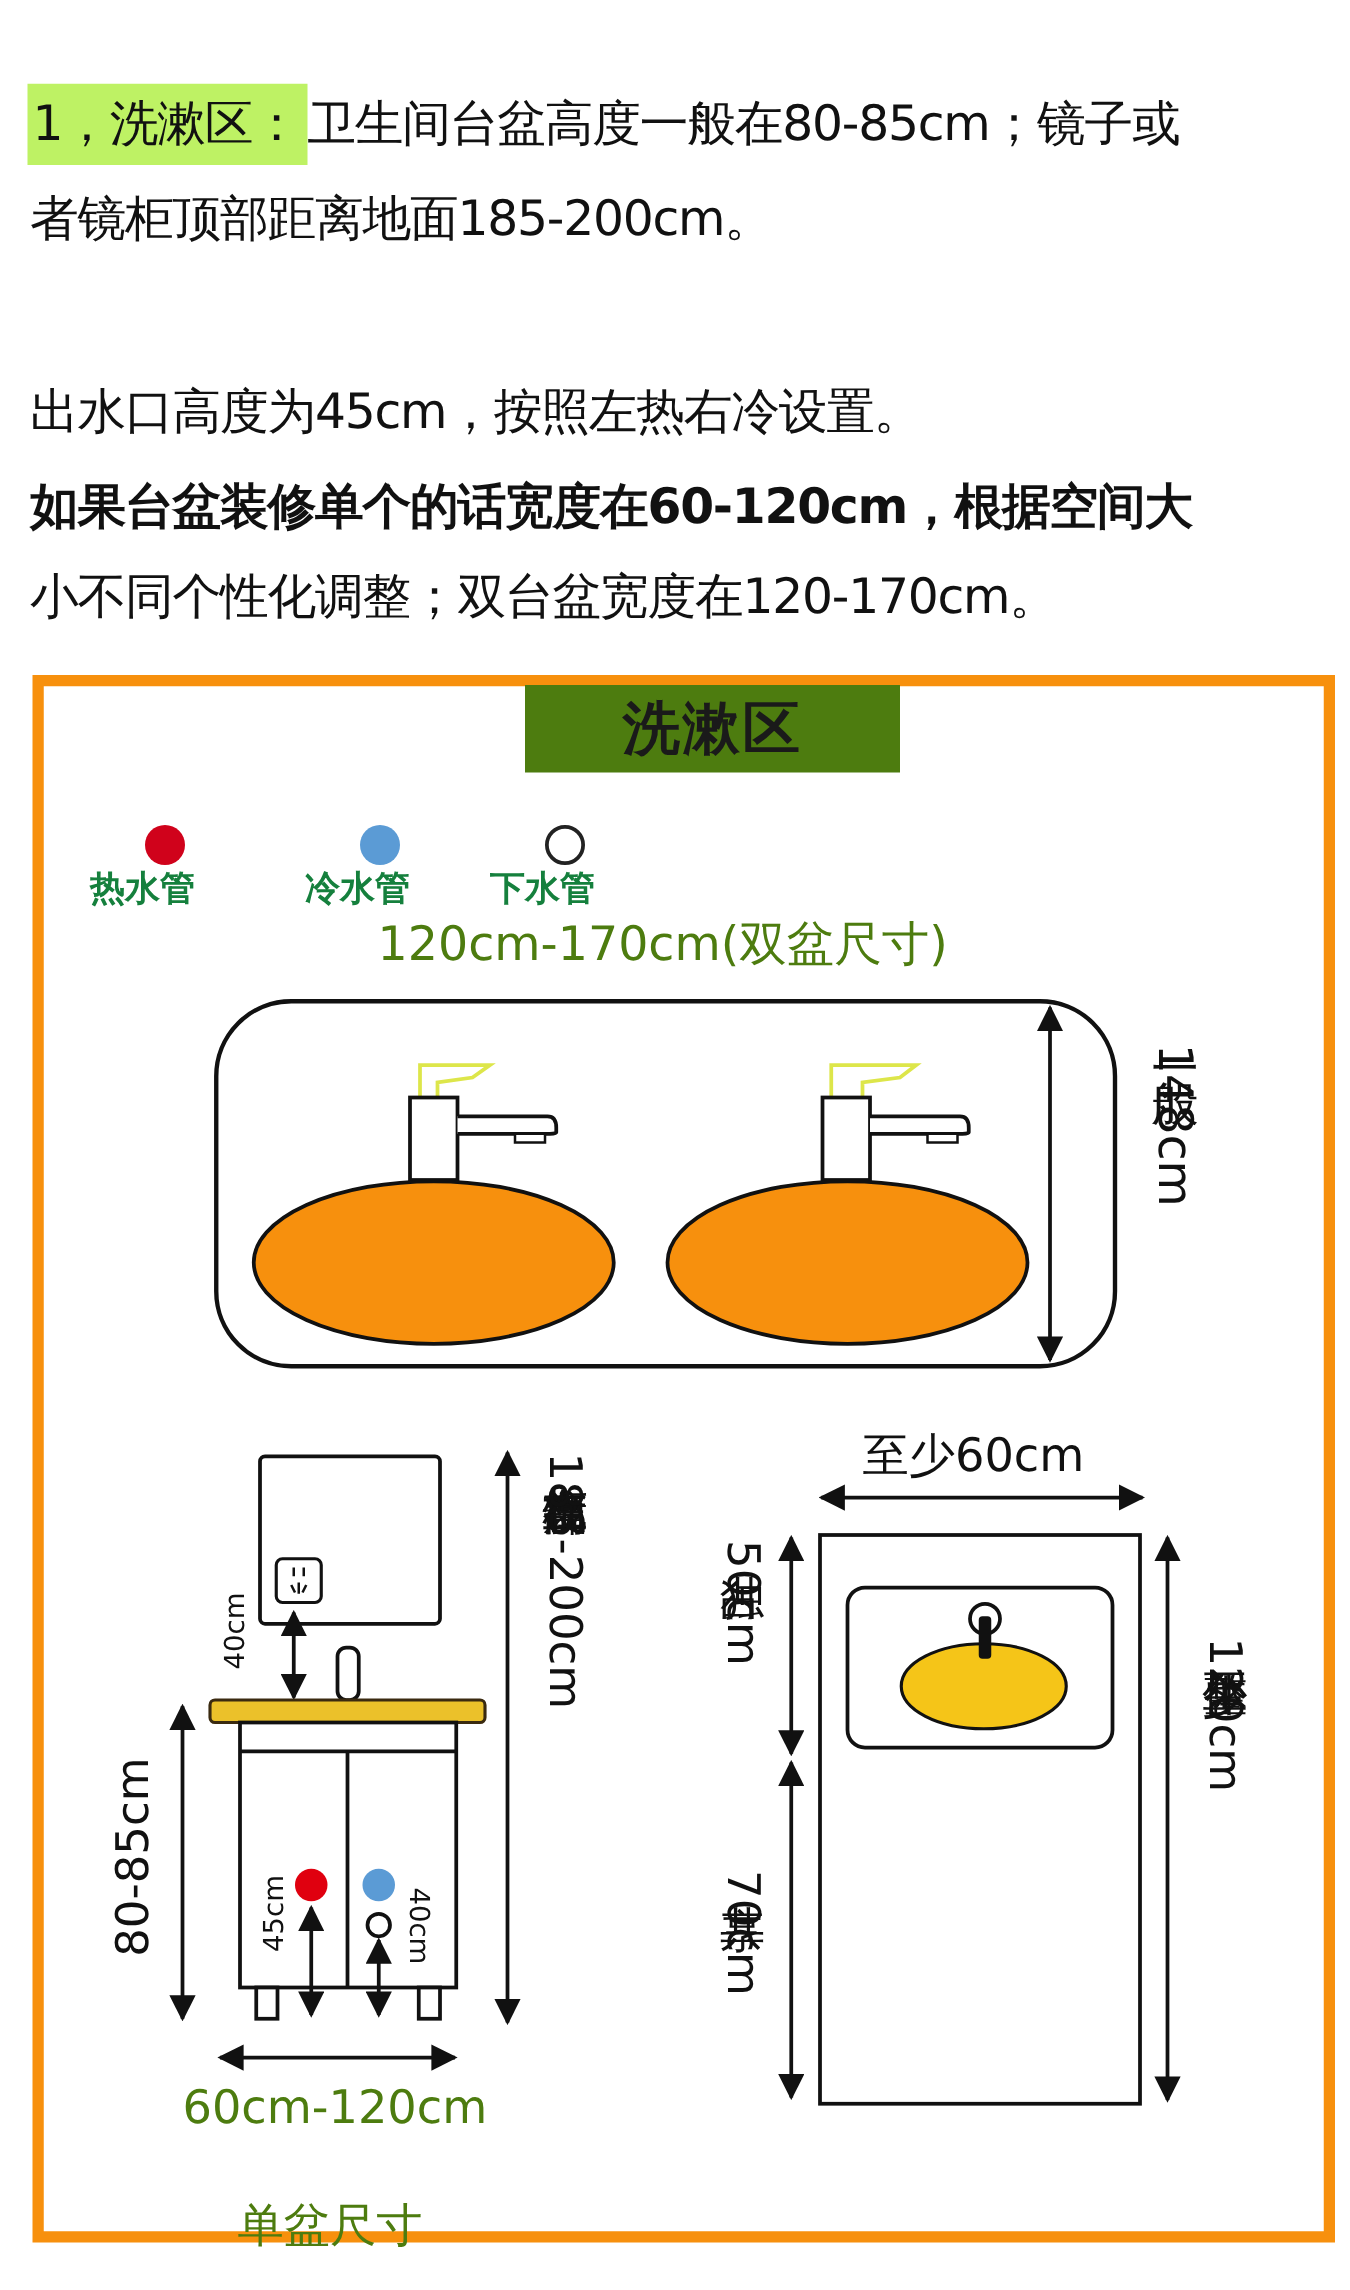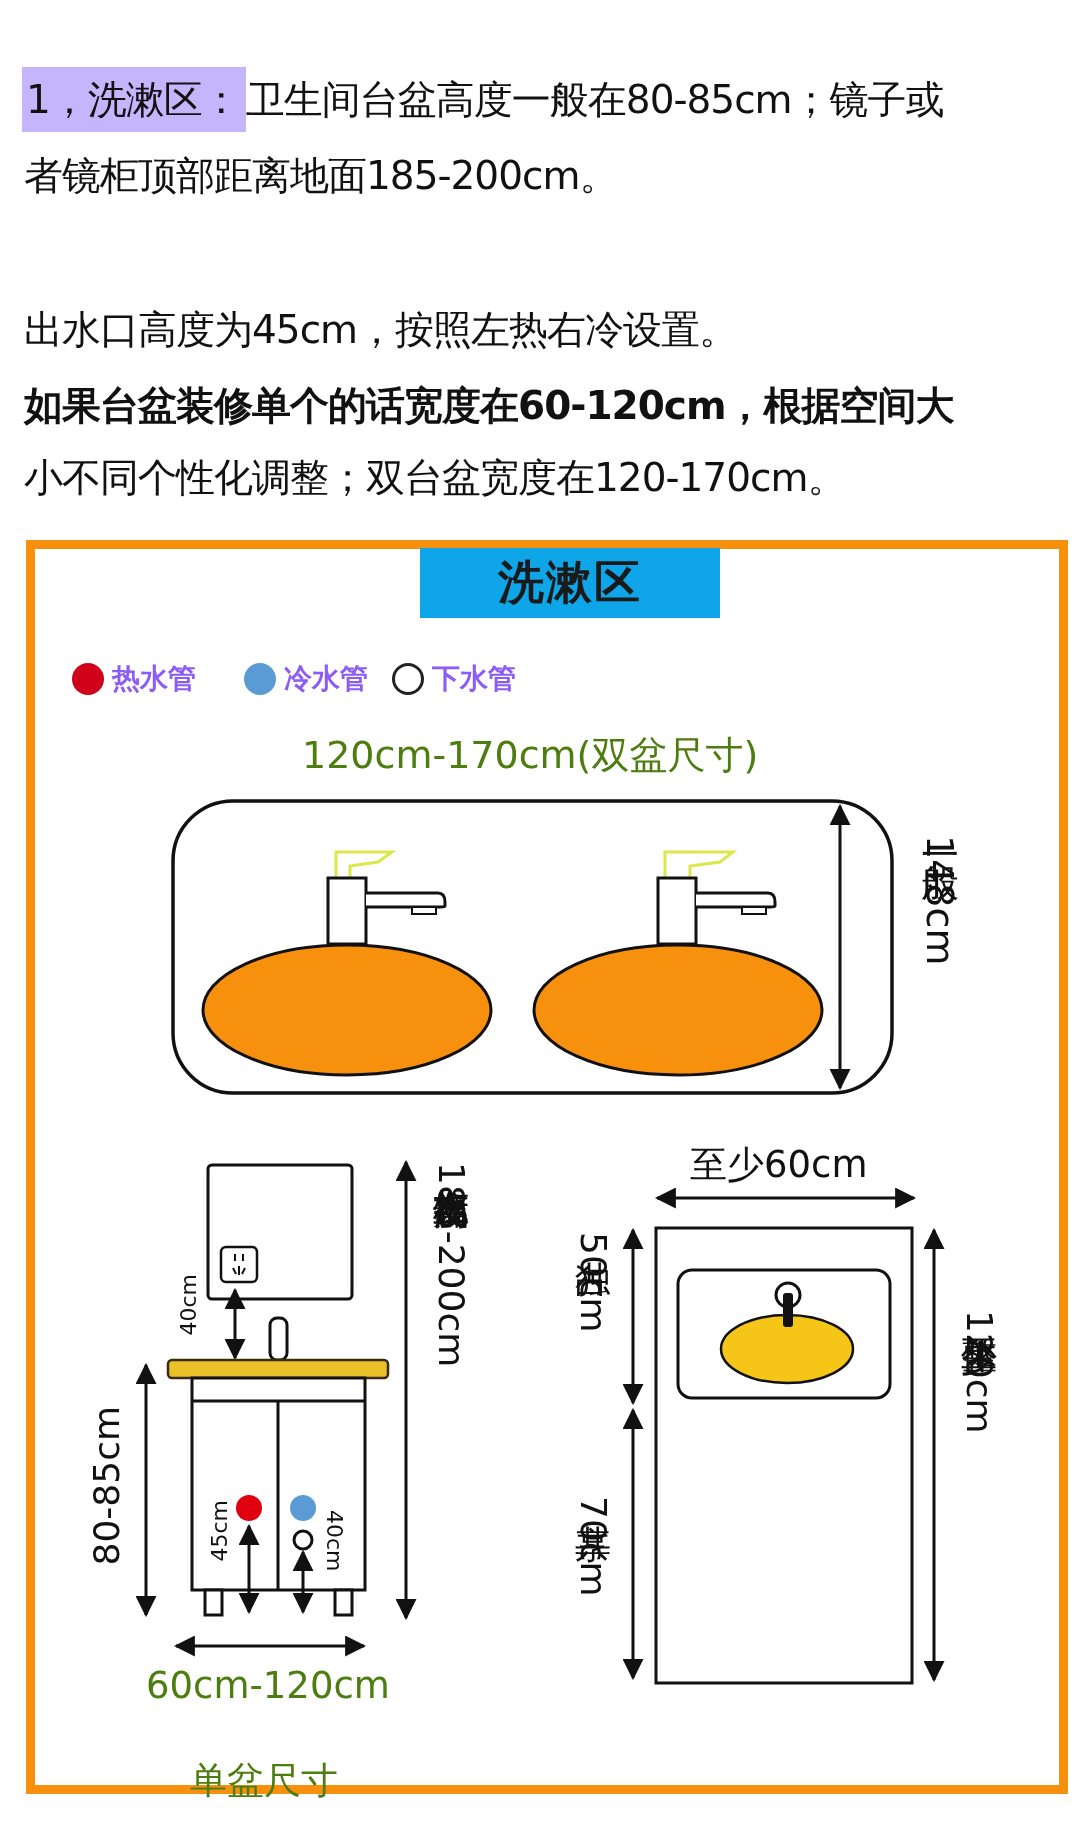--- a/index.html
+++ b/index.html
@@ -1,23 +1,23 @@
 <!DOCTYPE html>
 <html><head>
 <meta charset="utf-8">
 <style>
   html, body { margin:0; padding:0; background:#ffffff; }
   body { width:1080px; height:1832px; position:relative; overflow:hidden;
          font-family:"DejaVu Sans","Liberation Sans",sans-serif; color:#111; }
   .abs { position:absolute;text-align:right; }
   .para { position:absolute; left:24px; font-size:39px; line-height:76px; white-space:nowrap; letter-spacing:-1px; color:#111; }
-  .hl { background:#c4b5fd; padding:10px 6px 10px 4px; margin-left:-2px; }
+  .hl { background:#bef264; padding:10px 6px 10px 4px; margin-left:-2px; }
   .frame { position:absolute; left:26px; top:540px; width:1024px; height:1236px; border:9px solid #f7900d; box-sizing:content-box; }
-  .title-box { position:absolute; left:420px; top:548px; width:300px; height:70px; background:#0ea5e9; display:flex; align-items:center; justify-content:center; font-size:46px; font-weight:bold; color:#1a1a1a; letter-spacing:2px; }
-  .legend { position:absolute; top:660px; font-size:28px; font-weight:bold; color:#8b5cf6; display:flex; align-items:center; }
+  .title-box { position:absolute; left:420px; top:548px; width:300px; height:70px; background:#4d7c0f; display:flex; align-items:center; justify-content:center; font-size:46px; font-weight:bold; color:#1a1a1a; letter-spacing:2px; }
+  .legend { position:absolute; top:660px; font-size:28px; font-weight:bold; color:#15803d; display:flex; align-items:flex-end;flex-direction:column; }
   .dot { width:32px; height:32px; border-radius:50%; display:inline-block; margin-right:8px; box-sizing:border-box; }
   .red-label { position:absolute; color:#4d7c0f; white-space:nowrap; }
   .vtext { position:absolute; writing-mode:vertical-rl; text-orientation:mixed; white-space:nowrap; color:#111; }
   svg { position:absolute; left:0; top:0; }
 </style>
 </head>
 <body>
 
 <div class="para" style="top:62px;"><span class="hl">1，洗漱区：</span><span>卫生间台盆高度一般在80-85cm；镜子或</span></div>
 <div class="para" style="top:138px;">者镜柜顶部距离地面185-200cm。</div>

